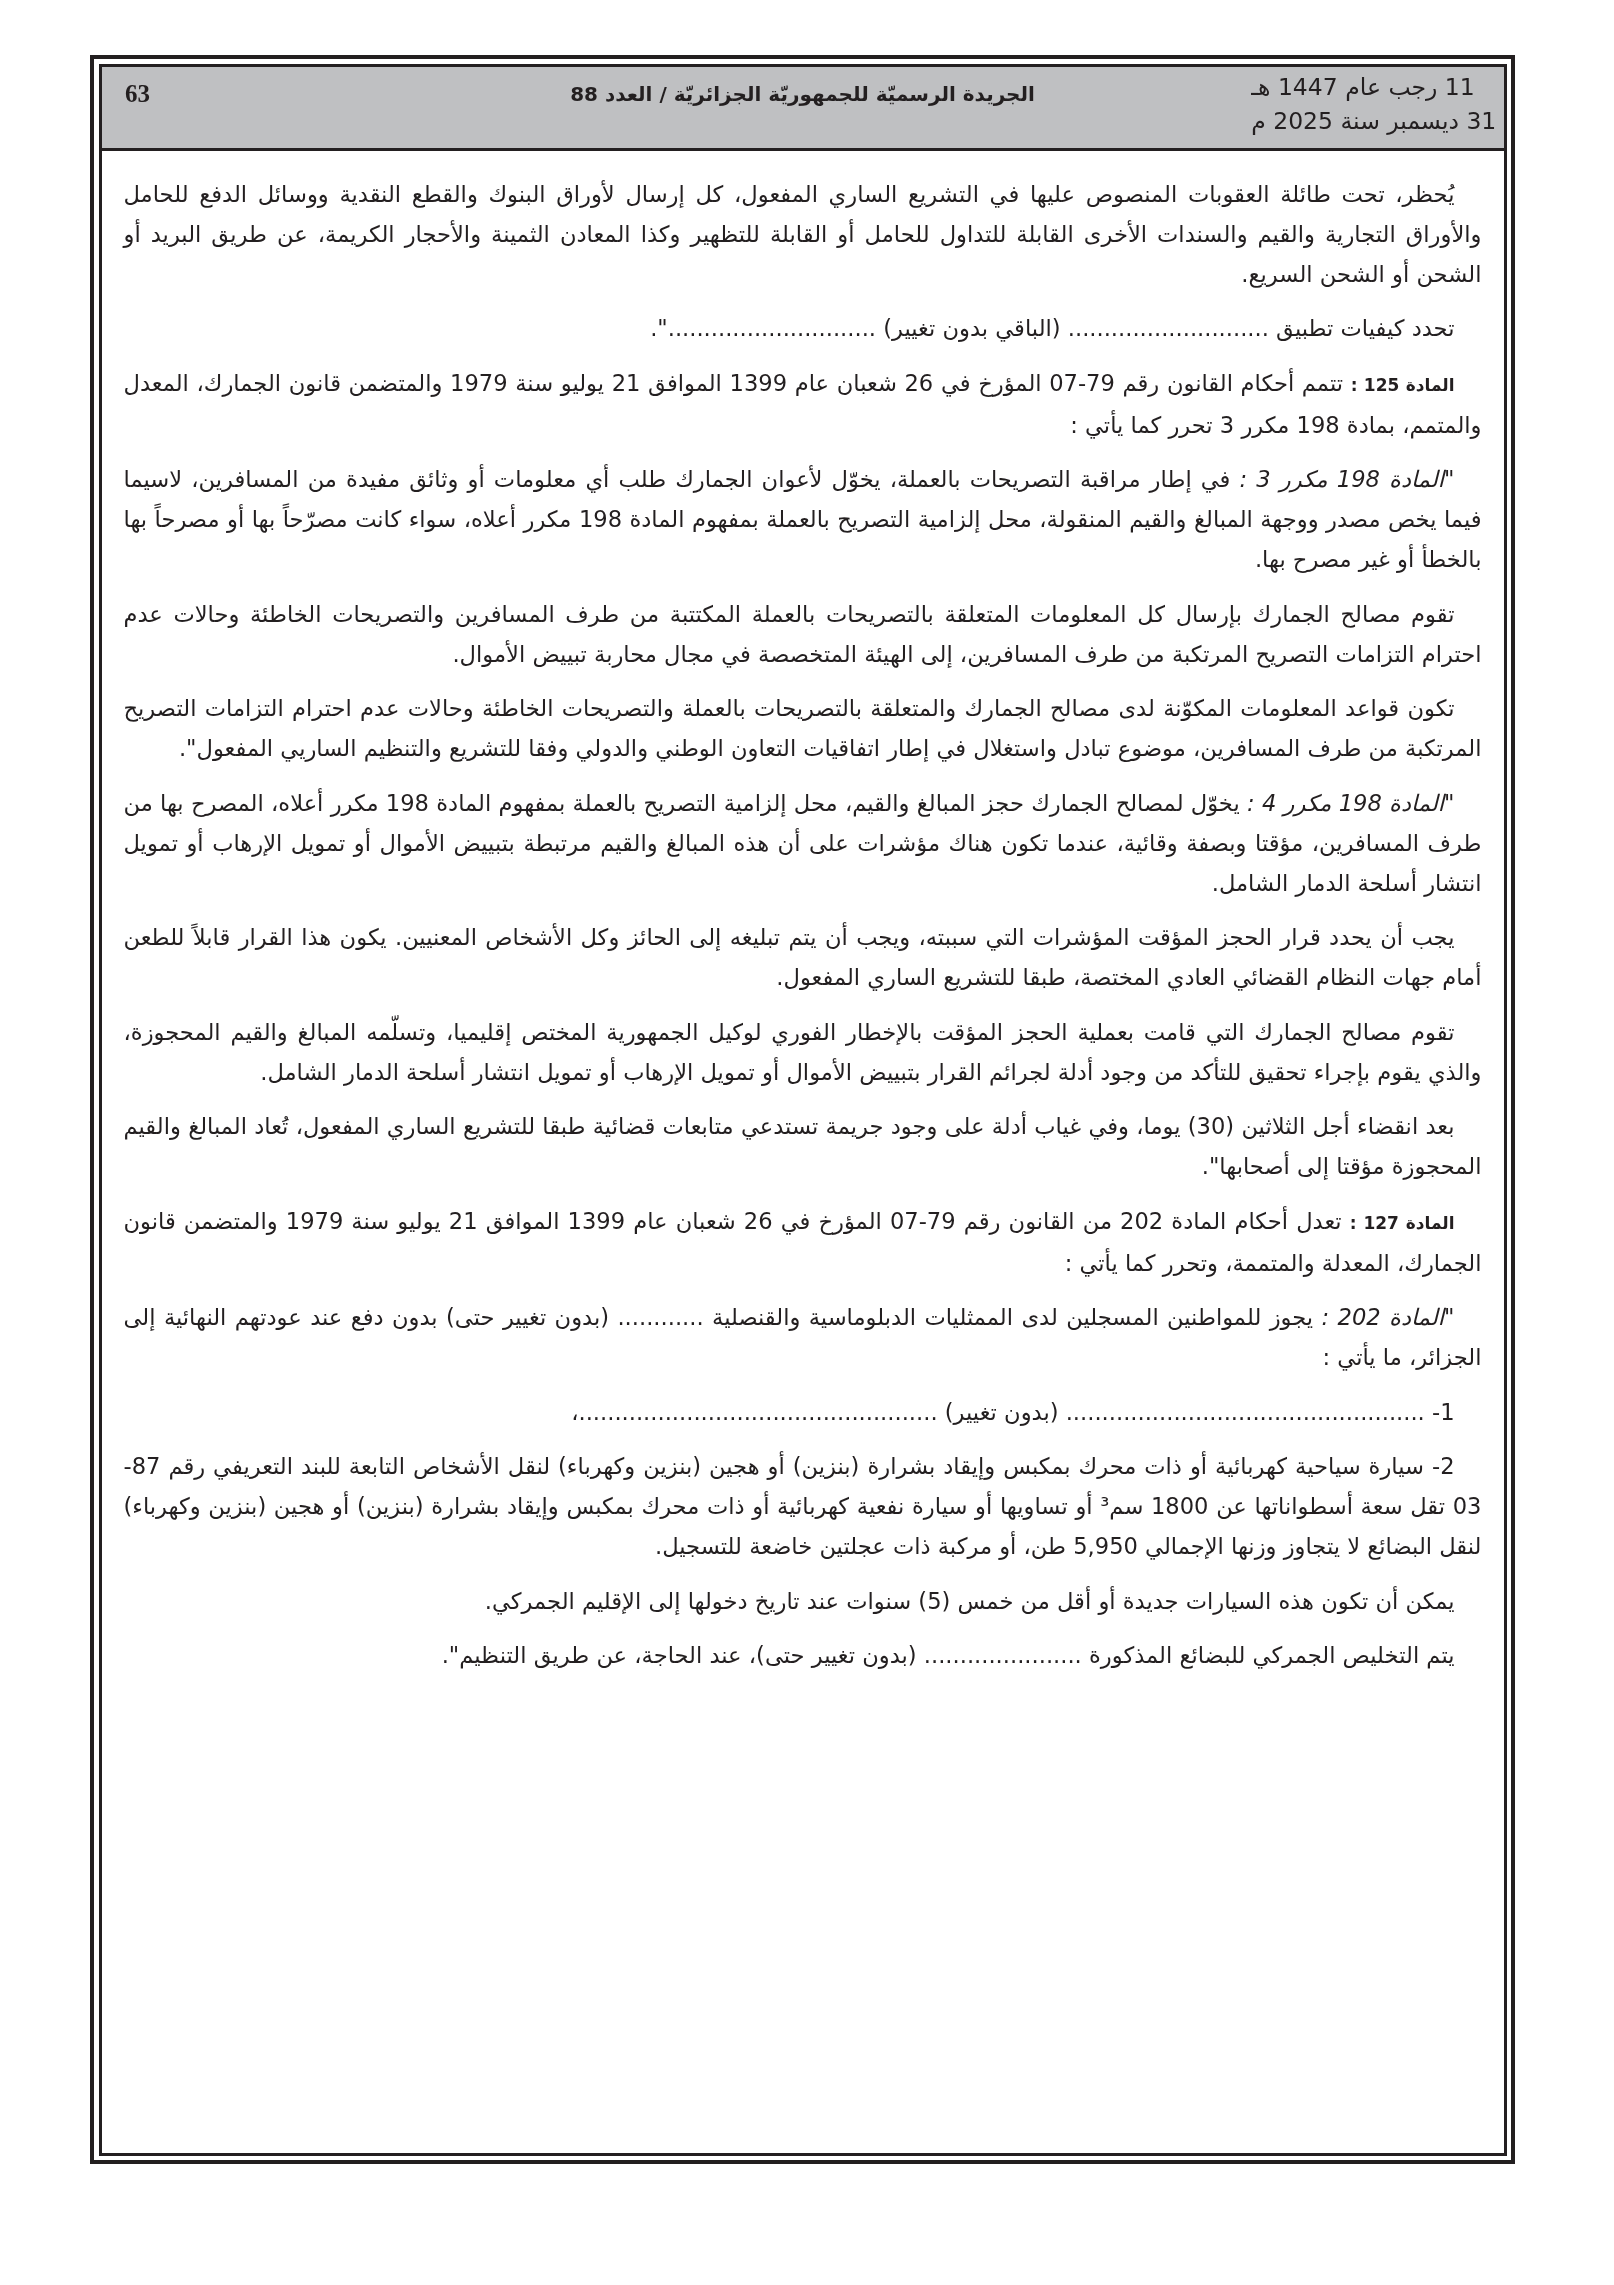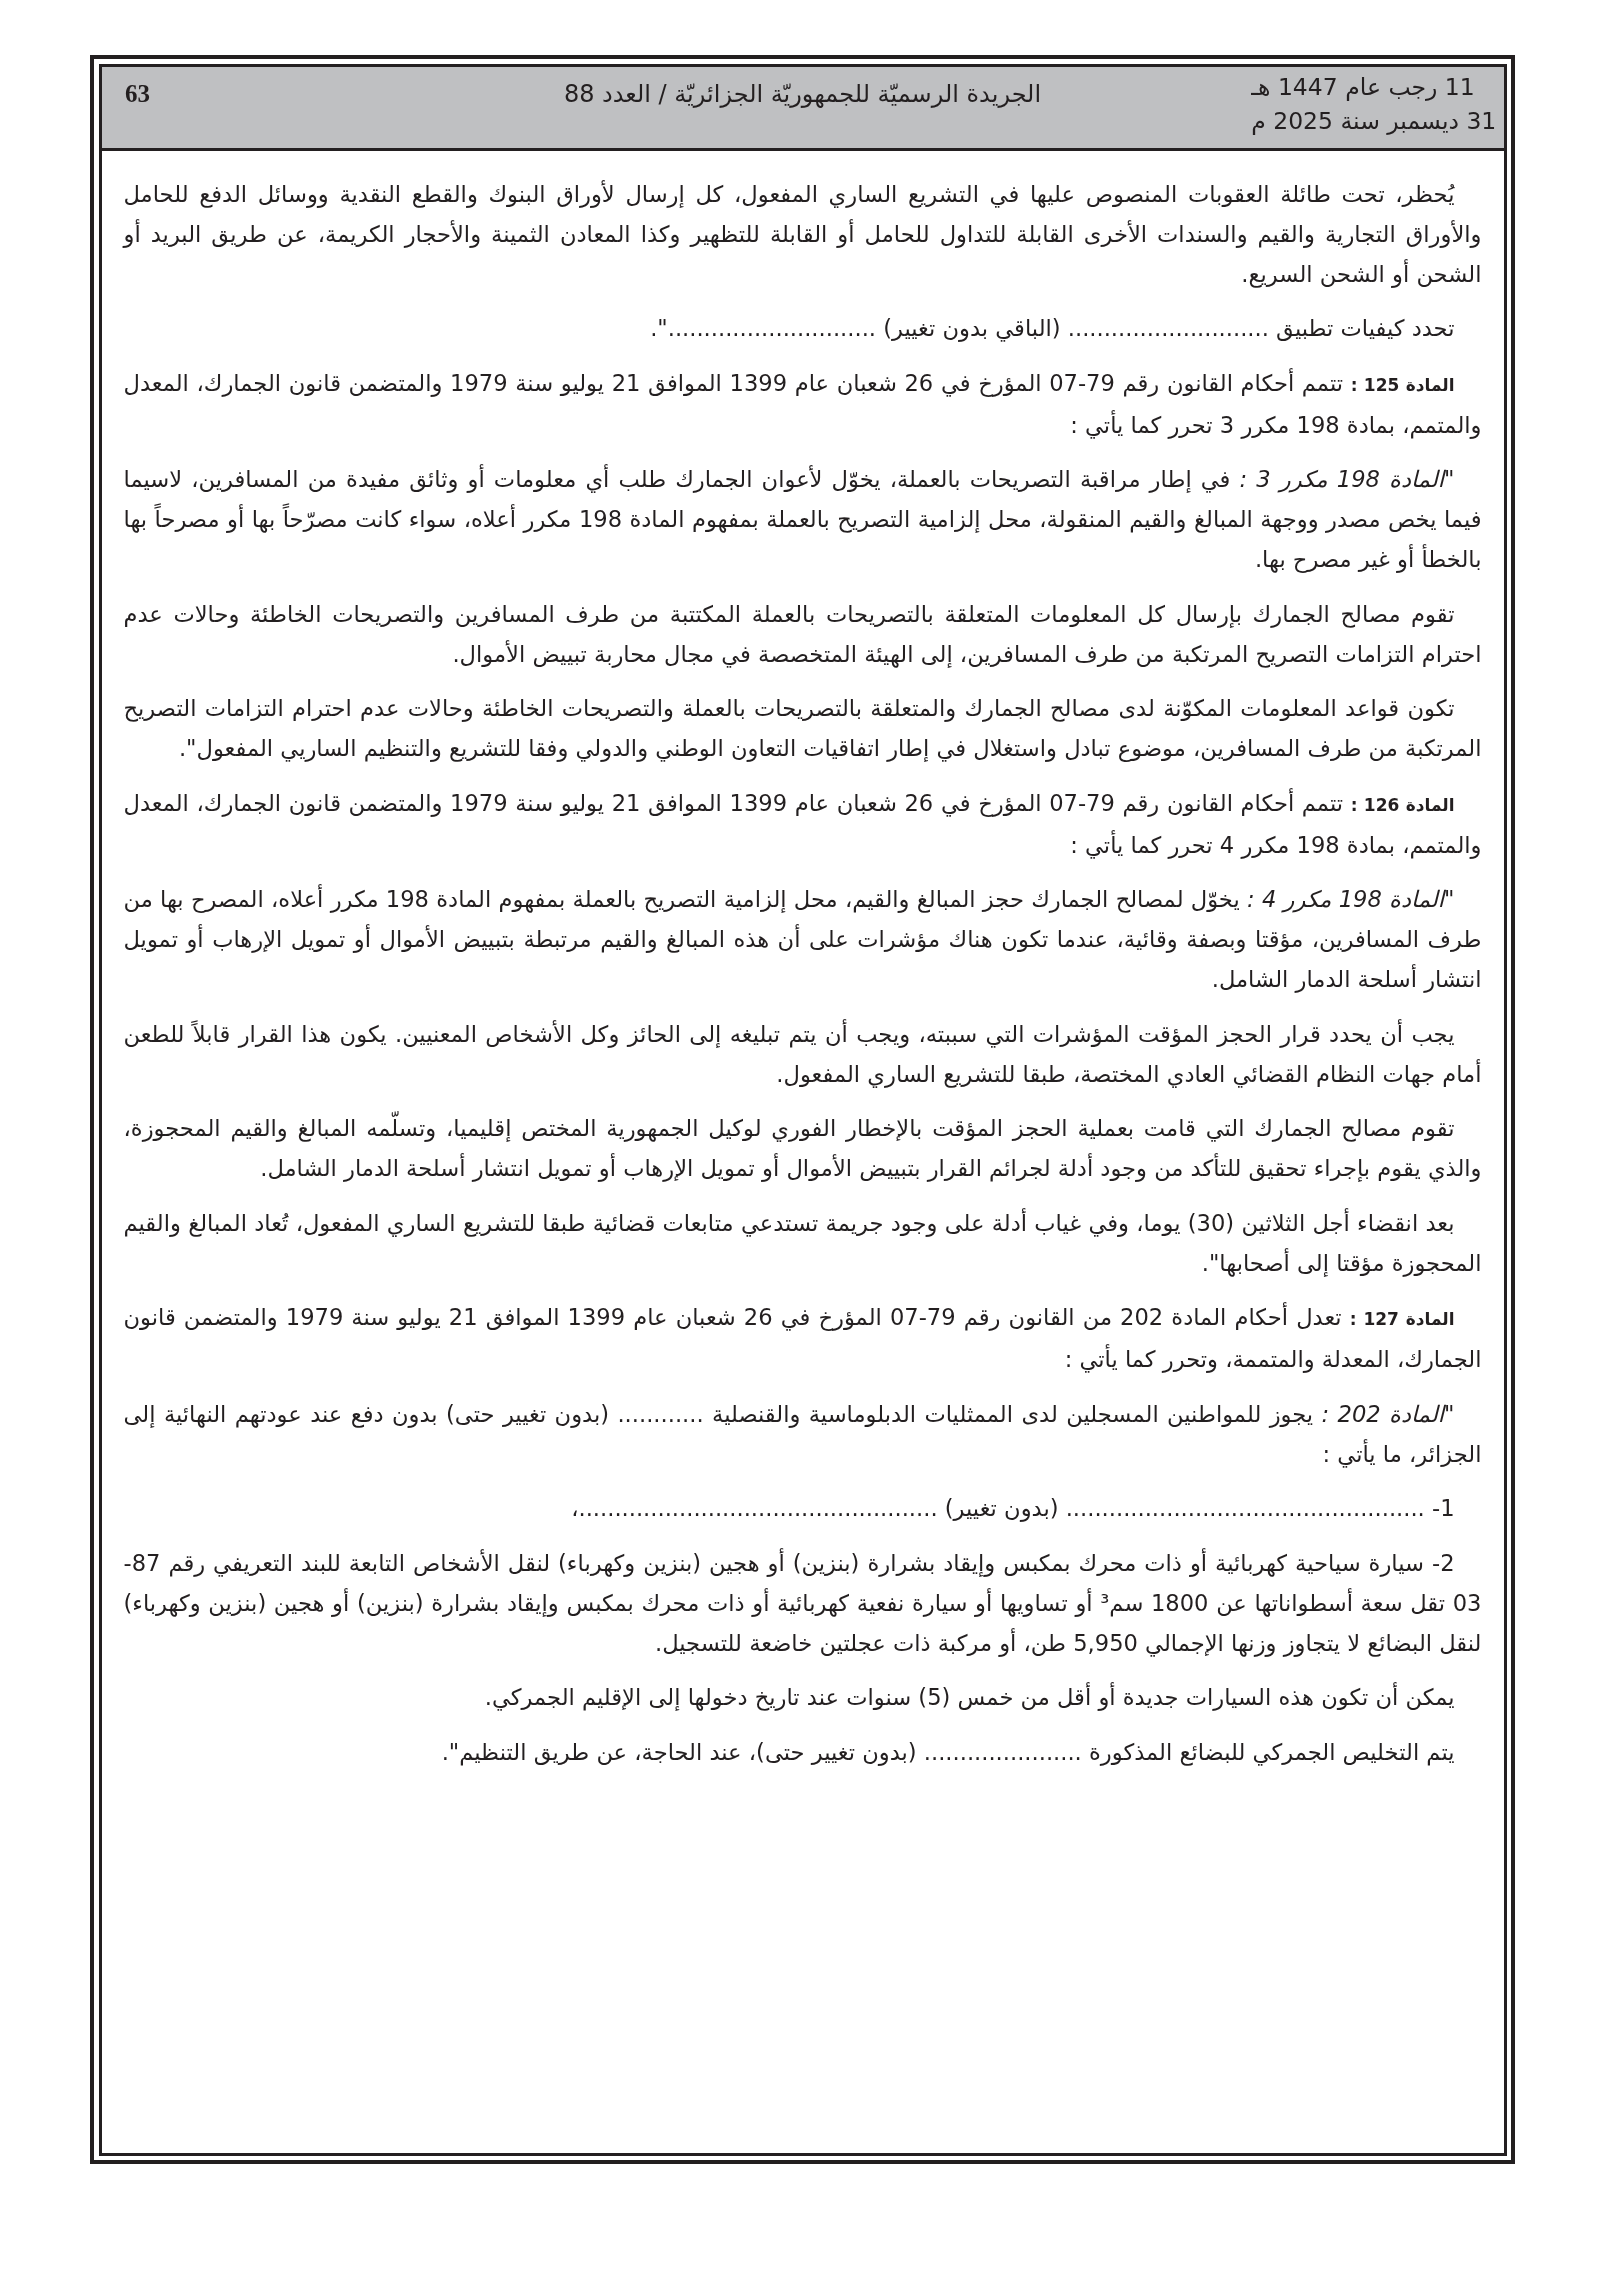--- a/index.html
+++ b/index.html
@@ -7,21 +7,21 @@
          font-family:"DejaVu Sans", sans-serif; color:#231f20; }
   .frame-outer { position:absolute; left:90px; top:55px; width:1417px; height:2101px;
                  border:4.5px solid #231f20; }
   .frame-inner { position:absolute; left:4.5px; top:4.5px; right:4.5px; bottom:4.5px;
                  border:3.6px solid #231f20; }
   .header { position:absolute; left:0; right:0; top:0; height:81px; background:#bfc0c2;
             border-bottom:3.6px solid #231f20; direction:rtl; }
   .hdr-date { position:absolute; right:7.2px; top:3.6px; text-align:left;
               font-weight:normal; font-size:23.5px; line-height:34px; }
   .hdr-title { position:absolute; left:0; right:0; top:9px; text-align:center;
-               font-weight:normal; font-size:24px; line-height:36px; }
+               font-weight:bold; font-size:20px; line-height:36px; }
   .hdr-page { position:absolute; left:23.5px; top:9px; font-family:"Liberation Serif", serif;
               font-weight:bold; font-size:25px; line-height:36px; direction:ltr;text-align:right; }
   .content { position:absolute; left:22px; right:22px; top:107px; direction:rtl;
              text-align:justify; text-align-last:right; font-size:22.6px; line-height:40px; }
   .content p { margin:0 0 14.5px 0; }
   .content p.indent { text-indent:27px; }
   .art { font-weight:bold; font-size:17px; }
   .art-ref { font-style:italic; }
 </style>
 </head>
@@ -39,21 +39,20 @@
       <div class="hdr-page">63</div>
     </div>
 
     <div class="content">
       <p class="indent"><span>يُحظر، تحت طائلة العقوبات المنصوص عليها في التشريع الساري المفعول، كل إرسال لأوراق البنوك والقطع النقدية ووسائل الدفع للحامل والأوراق التجارية والقيم والسندات الأخرى القابلة للتداول للحامل أو القابلة للتظهير وكذا المعادن الثمينة والأحجار الكريمة، عن طريق البريد أو الشحن أو الشحن السريع.</span></p>
       <p class="indent"><span>تحدد كيفيات تطبيق ............................ (الباقي بدون تغيير) .............................".</span></p>
       <p class="indent"><span class="art">المادة 125 :</span><span> تتمم أحكام القانون رقم 79-07 المؤرخ في 26 شعبان عام 1399 الموافق 21 يوليو سنة 1979 والمتضمن قانون الجمارك، المعدل والمتمم، بمادة 198 مكرر 3 تحرر كما يأتي :</span></p>
       <p class="indent"><span class="art-ref">"المادة 198 مكرر 3 :</span><span> في إطار مراقبة التصريحات بالعملة، يخوّل لأعوان الجمارك طلب أي معلومات أو وثائق مفيدة من المسافرين، لاسيما فيما يخص مصدر ووجهة المبالغ والقيم المنقولة، محل إلزامية التصريح بالعملة بمفهوم المادة 198 مكرر أعلاه، سواء كانت مصرّحاً بها أو مصرحاً بها بالخطأ أو غير مصرح بها.</span></p>
       <p class="indent"><span>تقوم مصالح الجمارك بإرسال كل المعلومات المتعلقة بالتصريحات بالعملة المكتتبة من طرف المسافرين والتصريحات الخاطئة وحالات عدم احترام التزامات التصريح المرتكبة من طرف المسافرين، إلى الهيئة المتخصصة في مجال محاربة تبييض الأموال.</span></p>
       <p class="indent"><span>تكون قواعد المعلومات المكوّنة لدى مصالح الجمارك والمتعلقة بالتصريحات بالعملة والتصريحات الخاطئة وحالات عدم احترام التزامات التصريح المرتكبة من طرف المسافرين، موضوع تبادل واستغلال في إطار اتفاقيات التعاون الوطني والدولي وفقا للتشريع والتنظيم الساريي المفعول".</span></p>
-      <p class="indent"><span class="art">المادة 126 :</span><span> تتمم أحكام القانون رقم 79-07 المؤرخ في 26 شعبان عام 1399 الموافق 21 يوليو سنة 1979 والمتضمن قانون الجمارك، المعدل والمتمم، بمادة 198 مكرر 4 تحرر كما يأتي :</span></p>
       <p class="indent"><span class="art-ref">"المادة 198 مكرر 4 :</span><span> يخوّل لمصالح الجمارك حجز المبالغ والقيم، محل إلزامية التصريح بالعملة بمفهوم المادة 198 مكرر أعلاه، المصرح بها من طرف المسافرين، مؤقتا وبصفة وقائية، عندما تكون هناك مؤشرات على أن هذه المبالغ والقيم مرتبطة بتبييض الأموال أو تمويل الإرهاب أو تمويل انتشار أسلحة الدمار الشامل.</span></p>
       <p class="indent"><span>يجب أن يحدد قرار الحجز المؤقت المؤشرات التي سببته، ويجب أن يتم تبليغه إلى الحائز وكل الأشخاص المعنيين. يكون هذا القرار قابلاً للطعن أمام جهات النظام القضائي العادي المختصة، طبقا للتشريع الساري المفعول.</span></p>
       <p class="indent"><span>تقوم مصالح الجمارك التي قامت بعملية الحجز المؤقت بالإخطار الفوري لوكيل الجمهورية المختص إقليميا، وتسلّمه المبالغ والقيم المحجوزة، والذي يقوم بإجراء تحقيق للتأكد من وجود أدلة لجرائم القرار بتبييض الأموال أو تمويل الإرهاب أو تمويل انتشار أسلحة الدمار الشامل.</span></p>
       <p class="indent"><span>بعد انقضاء أجل الثلاثين (30) يوما، وفي غياب أدلة على وجود جريمة تستدعي متابعات قضائية طبقا للتشريع الساري المفعول، تُعاد المبالغ والقيم المحجوزة مؤقتا إلى أصحابها".</span></p>
       <p class="indent"><span class="art">المادة 127 :</span><span> تعدل أحكام المادة 202 من القانون رقم 79-07 المؤرخ في 26 شعبان عام 1399 الموافق 21 يوليو سنة 1979 والمتضمن قانون الجمارك، المعدلة والمتممة، وتحرر كما يأتي :</span></p>
       <p class="indent"><span class="art-ref">"المادة 202 :</span><span> يجوز للمواطنين المسجلين لدى الممثليات الدبلوماسية والقنصلية ............ (بدون تغيير حتى) بدون دفع عند عودتهم النهائية إلى الجزائر، ما يأتي :</span></p>
       <p class="indent"><span>1- .................................................. (بدون تغيير) ..................................................،</span></p>
       <p class="indent"><span>2- سيارة سياحية كهربائية أو ذات محرك بمكبس وإيقاد بشرارة (بنزين) أو هجين (بنزين وكهرباء) لنقل الأشخاص التابعة للبند التعريفي رقم 87-03 تقل سعة أسطواناتها عن 1800 سم³ أو تساويها أو سيارة نفعية كهربائية أو ذات محرك بمكبس وإيقاد بشرارة (بنزين) أو هجين (بنزين وكهرباء) لنقل البضائع لا يتجاوز وزنها الإجمالي 5,950 طن، أو مركبة ذات عجلتين خاضعة للتسجيل.</span></p>
       <p class="indent"><span>يمكن أن تكون هذه السيارات جديدة أو أقل من خمس (5) سنوات عند تاريخ دخولها إلى الإقليم الجمركي.</span></p>
       <p class="indent"><span>يتم التخليص الجمركي للبضائع المذكورة ...................... (بدون تغيير حتى)، عند الحاجة، عن طريق التنظيم".</span></p>

